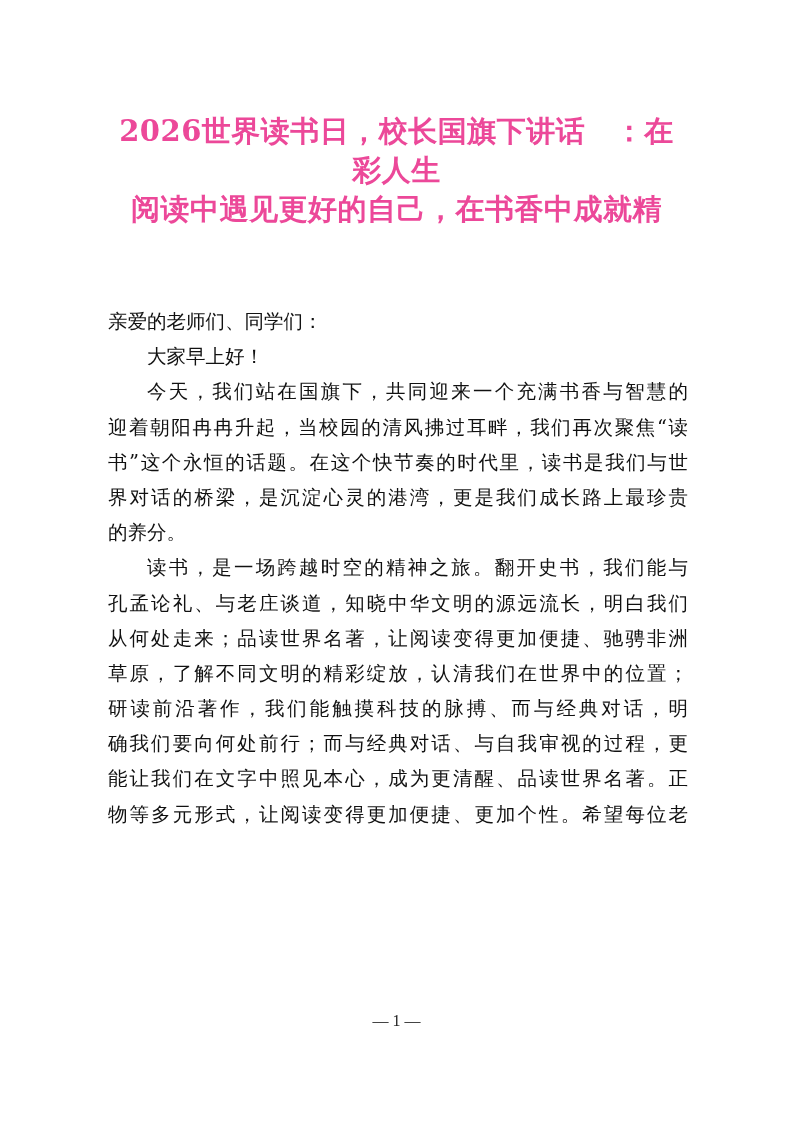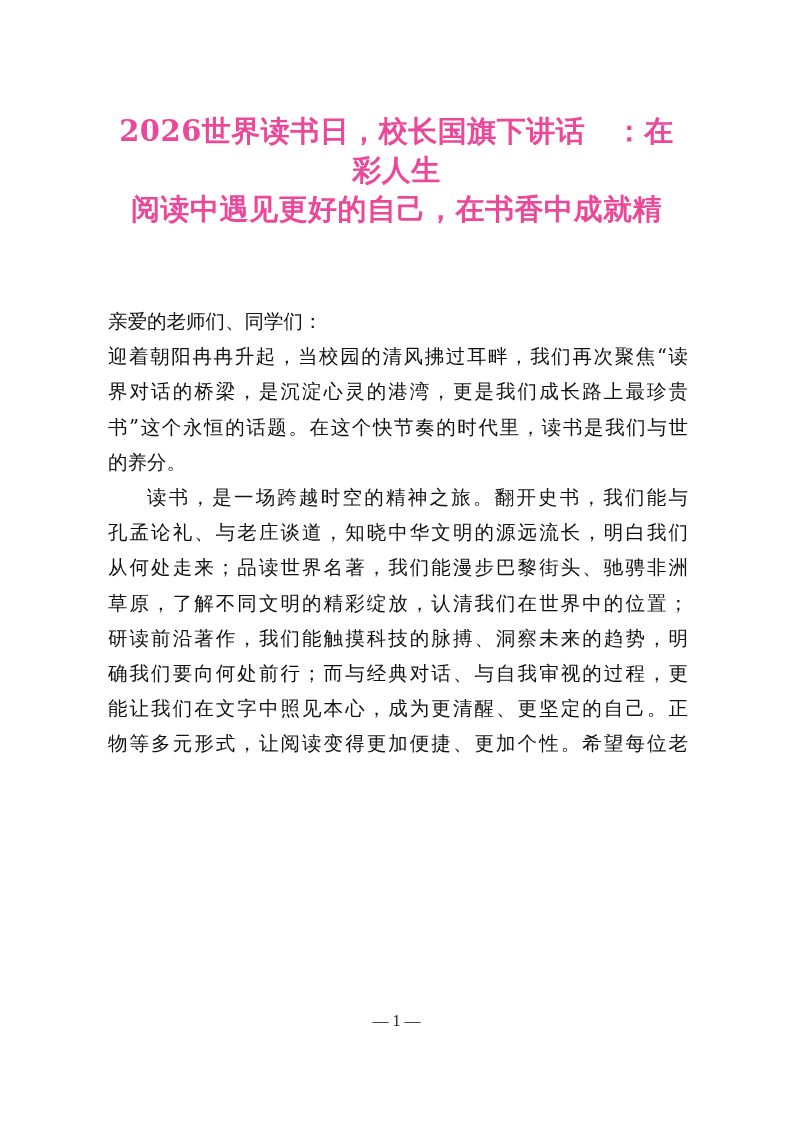--- a/index.html
+++ b/index.html
@@ -31,36 +31,38 @@
 <div class="page">
 
   <div class="title">
     <span>2026世界读书日，校长国旗下讲话　：在</span>
     <span>彩人生</span>
     <span>阅读中遇见更好的自己，在书香中成就精</span>
   </div>
 
   <div class="body">
     <span class="line last">亲爱的老师们、同学们：</span>
+    <span class="line last indent">大家早上好！</span>
 
     <div>
+      <span class="line indent">今天，我们站在国旗下，共同迎来一个充满书香与智慧的</span>
       <span class="line">迎着朝阳冉冉升起，当校园的清风拂过耳畔，我们再次聚焦“读</span>
+      <span class="line">书”这个永恒的话题。在这个快节奏的时代里，读书是我们与世</span>
       <span class="line">界对话的桥梁，是沉淀心灵的港湾，更是我们成长路上最珍贵</span>
-      <span class="line">书”这个永恒的话题。在这个快节奏的时代里，读书是我们与世</span>
       <span class="line last">的养分。</span>
     </div>
 
     <div>
       <span class="line indent">读书，是一场跨越时空的精神之旅。翻开史书，我们能与</span>
       <span class="line">孔孟论礼、与老庄谈道，知晓中华文明的源远流长，明白我们</span>
-      <span class="line">从何处走来；品读世界名著，我们能漫步巴黎街头、驰骋非洲</span>
+      <span class="line">从何处走来；品读世界名著，让阅读变得更加便捷、驰骋非洲</span>
       <span class="line">草原，了解不同文明的精彩绽放，认清我们在世界中的位置；</span>
-      <span class="line">研读前沿著作，我们能触摸科技的脉搏、洞察未来的趋势，明</span>
+      <span class="line">研读前沿著作，我们能触摸科技的脉搏、而与经典对话，明</span>
       <span class="line">确我们要向何处前行；而与经典对话、与自我审视的过程，更</span>
-      <span class="line">能让我们在文字中照见本心，成为更清醒、更坚定的自己。正</span>
+      <span class="line">能让我们在文字中照见本心，成为更清醒、品读世界名著。正</span>
     </div>
 
     <div>
       <span class="line">物等多元形式，让阅读变得更加便捷、更加个性。希望每位老</span>
     </div>
   </div>
 
   <div class="footer">— 1 —</div>
 </div>
 

